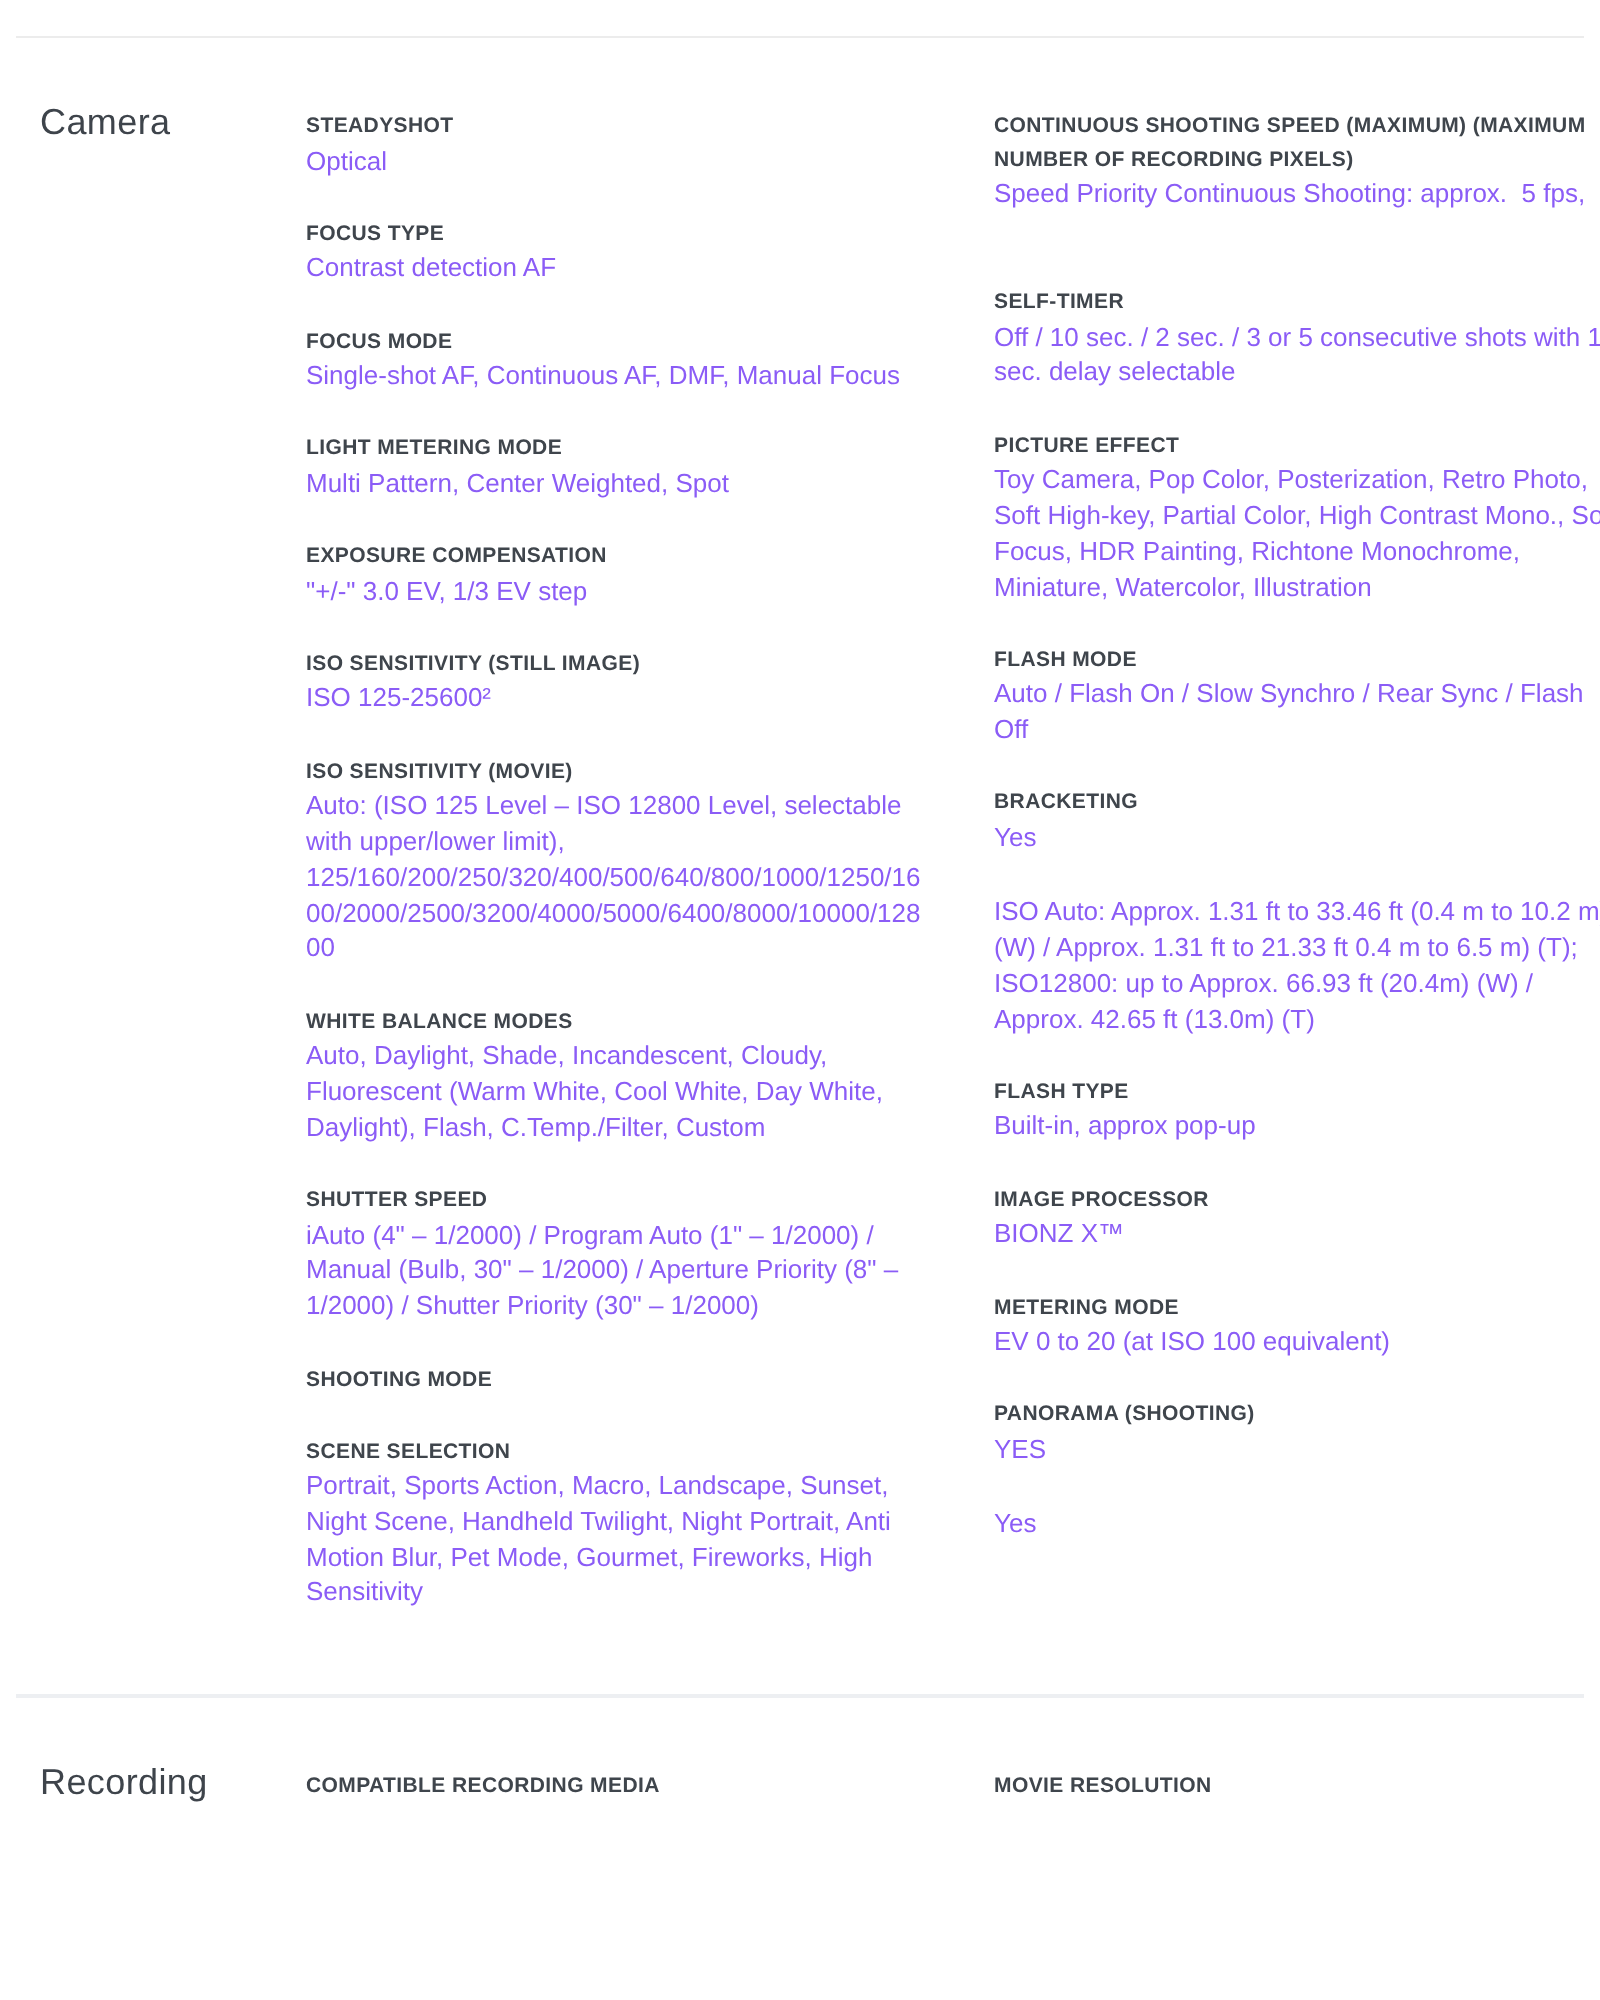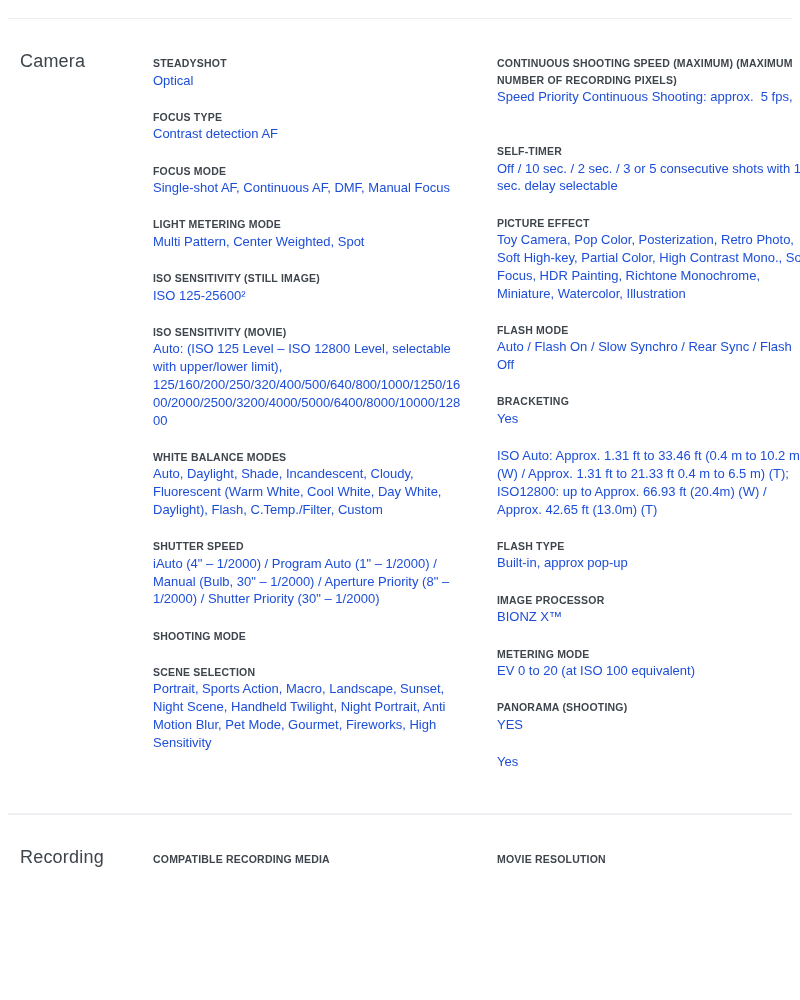--- a/index.html
+++ b/index.html
@@ -39,21 +39,21 @@
   .spec-item:last-child { margin-bottom: 0; }
   .spec-label {
     font-size: 10.5px;
     font-weight: 700;
     color: #3f454c;
     line-height: 16.5px;
     letter-spacing: 0.2px;
   }
   .spec-value {
     font-size: 13px;
-    color: #1d4ed8;
+    color: #8b5cf6;
     line-height: 17.8px;
     white-space: pre-wrap;
     overflow-wrap: break-word;
   }
 </style>
 </head>
 <body>
 
 <div class="page">
 
@@ -71,20 +71,24 @@
             <div class="spec-label">FOCUS TYPE</div>
             <div class="spec-value">Contrast detection AF</div>
           </div>
           <div class="spec-item">
             <div class="spec-label">FOCUS MODE</div>
             <div class="spec-value">Single-shot AF, Continuous AF, DMF, Manual Focus</div>
           </div>
           <div class="spec-item">
             <div class="spec-label">LIGHT METERING MODE</div>
             <div class="spec-value">Multi Pattern, Center Weighted, Spot</div>
+          </div>
+          <div class="spec-item">
+            <div class="spec-label">EXPOSURE COMPENSATION</div>
+            <div class="spec-value">"+/-" 3.0 EV, 1/3 EV step</div>
           </div>
           <div class="spec-item">
             <div class="spec-label">ISO SENSITIVITY (STILL IMAGE)</div>
             <div class="spec-value">ISO 125-25600²</div>
           </div>
           <div class="spec-item">
             <div class="spec-label">ISO SENSITIVITY (MOVIE)</div>
             <div class="spec-value">Auto: (ISO 125 Level – ISO 12800 Level, selectable with upper/lower limit), 125/160/200/250/320/400/500/640/800/1000/1250/1600/2000/2500/3200/4000/5000/6400/8000/10000/12800</div>
           </div>
           <div class="spec-item">

